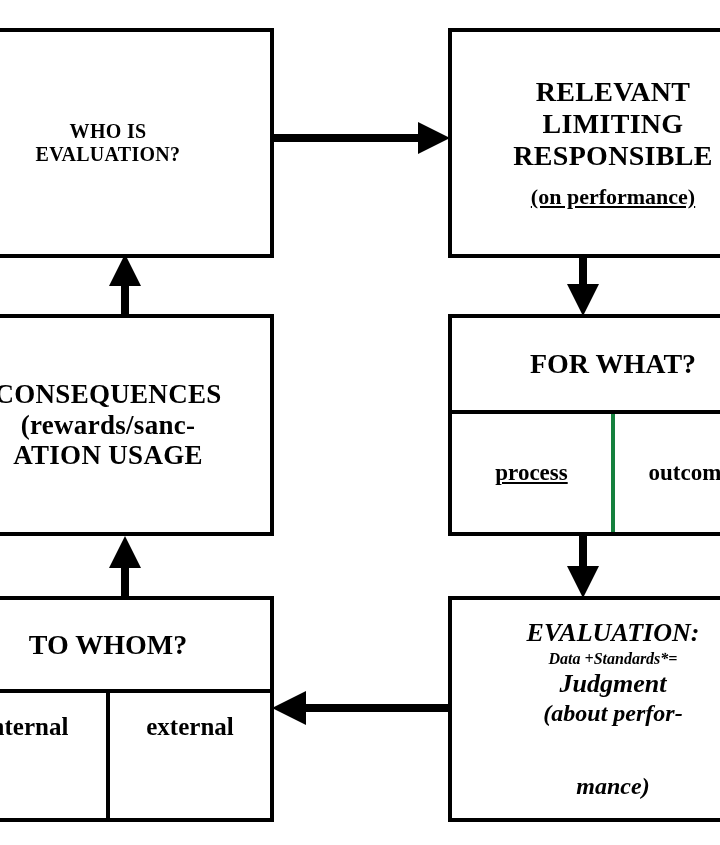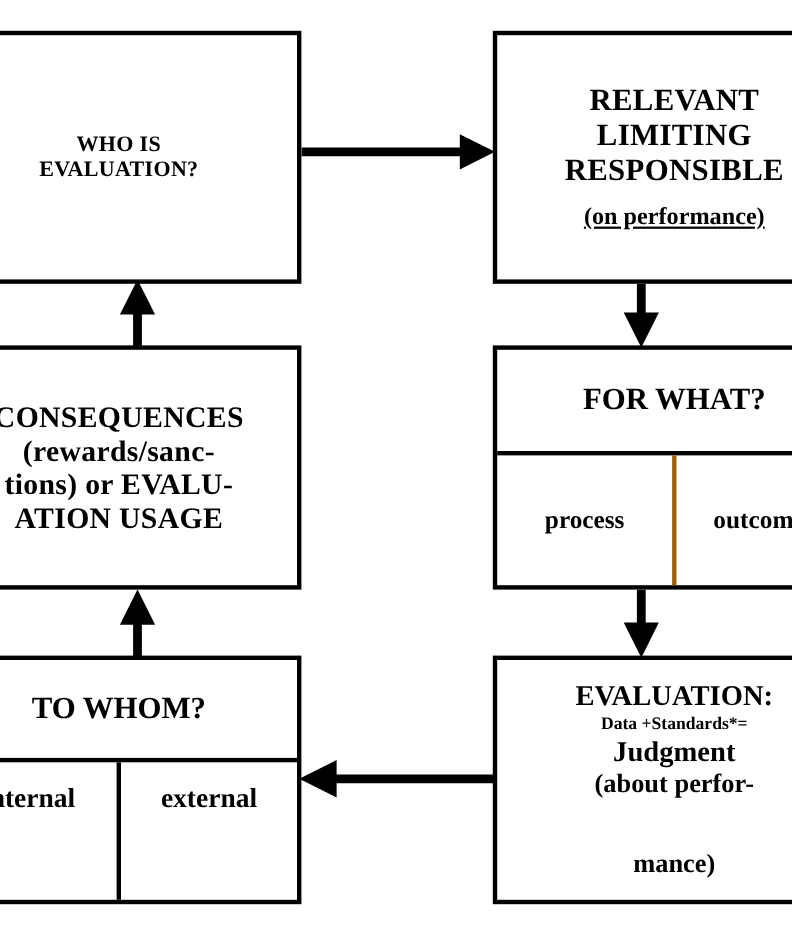--- a/index.html
+++ b/index.html
@@ -97,21 +97,21 @@
   }
   #box-forwhat .fw-cell {
     flex: 1;
     display: flex;
     align-items: center;
     justify-content: center;
     font-size: 23px;
     font-weight: bold;
     box-sizing: border-box;
   }
-  #box-forwhat .fw-cell.left { border-right: 4px solid #a16207; }
+  #box-forwhat .fw-cell.left { border-right: 4px solid #15803d; text-decoration: underline; }
 
   #box-towhom {
     left: -58px;
     top: 596px;
     width: 332px;
     height: 226px;
     justify-content: flex-start;
     padding: 0;
   }
   #box-towhom .tw-head {
@@ -144,20 +144,21 @@
 
   #box-evaluation {
     left: 448px;
     top: 596px;
     width: 330px;
     height: 226px;
   }
   #box-evaluation .ev-line {
     font-weight: bold;
     line-height: 1.2;
+    font-style: italic;
   }
   #box-evaluation .ev1 { font-size: 26px; }
   #box-evaluation .ev2 { font-size: 16px; }
   #box-evaluation .ev3 { font-size: 26px; }
   #box-evaluation .ev4 { font-size: 24px; }
   #box-evaluation .ev5 { font-size: 24px; margin-top: 44px; }
 
   
   .arrow {
     position: absolute;
@@ -177,21 +178,20 @@
   <div class="box" id="box-relevant">
     <div class="title">RELEVANT</div>
     <div class="title">LIMITING</div>
     <div class="title">RESPONSIBLE</div>
     <div class="sub">(on performance)</div>
   </div>
 
   <div class="box" id="box-consequences">
     <div class="title">CONSEQUENCES</div>
     <div class="title">(rewards/sanc-</div>
-    <div class="title">tions) or EVALU-</div>
     <div class="title">ATION USAGE</div>
   </div>
 
   <div class="box" id="box-forwhat">
     <div class="fw-head">FOR WHAT?</div>
     <div class="fw-cells">
       <div class="fw-cell left">process</div>
       <div class="fw-cell right">outcomes</div>
     </div>
   </div>

